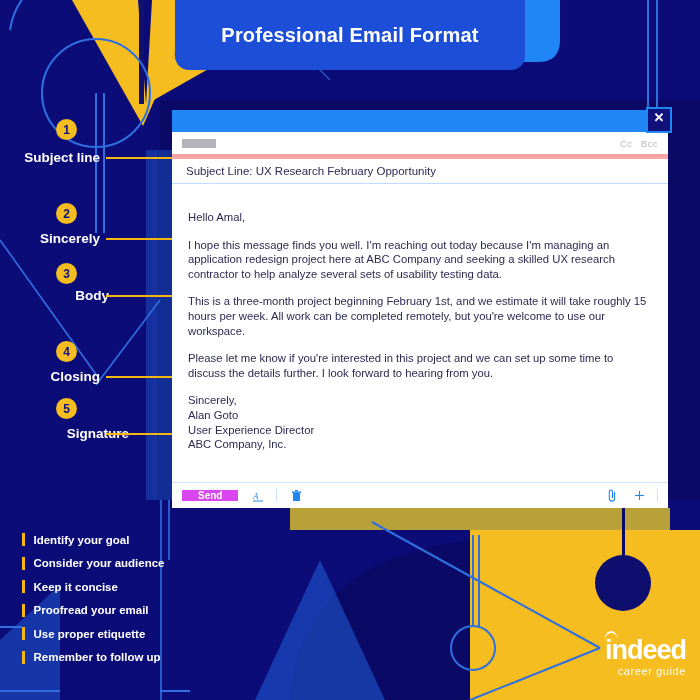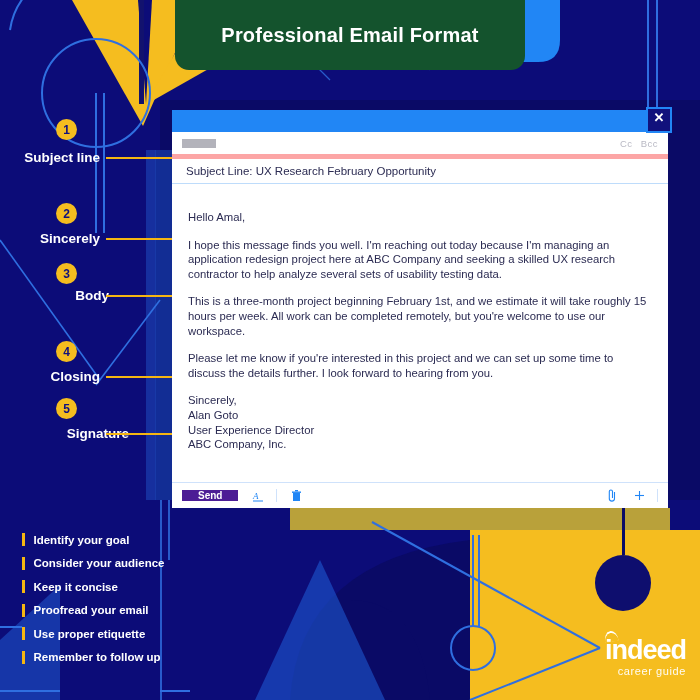--- a/index.html
+++ b/index.html
@@ -10,21 +10,21 @@
     position:relative;
   }
   #stage{position:absolute;inset:0;width:700px;height:700px;overflow:hidden;}
 
   
   .bg{position:absolute;inset:0;width:700px;height:700px;}
 
   
   .title-banner{
     position:absolute;left:175px;top:0;width:350px;height:70px;
-    background:#14532d;border-radius:0 0 14px 14px;
+    background:#1d4ed8;border-radius:0 0 14px 14px;
     display:flex;align-items:center;justify-content:center;
     z-index:6;
   }
   .title-banner .txt{
     color:#ffffff;font-size:20px;font-weight:bold;letter-spacing:.2px;
   }
 
   
   .marker{position:absolute;z-index:7;}
   .badge{
@@ -73,21 +73,21 @@
     color:#2b2b52;font-size:11.3px;line-height:14.6px;
   }
   .body-area p{margin:0 0 13px 0;}
   .sig p{margin:0;line-height:14.6px;}
   .toolbar{
     position:absolute;left:0;bottom:0;width:100%;height:26px;
     border-top:1px solid #cfe2fb;background:#ffffff;
     display:flex;align-items:center;padding:0 10px;box-sizing:border-box;
   }
   .send-btn{
-    background:#4c1d95;color:#fff;font-size:10px;font-weight:bold;
+    background:#d946ef;color:#fff;font-size:10px;font-weight:bold;
     padding:0 16px;cursor:pointer;
   }
   .tool-icon{margin-left:14px;color:#2186f5;font-size:12px;cursor:pointer;display:flex;align-items:center;}
   .tb-sep{width:1px;height:13px;background:#cfe2fb;margin-left:12px;}
   .tb-right{margin-left:auto;display:flex;align-items:center;}
   .tb-right .tool-icon{margin-left:16px;}
 
   
   .tips{position:absolute;left:22px;top:528px;z-index:7;}
   .tip{display:flex;align-items:center;height:23.5px;}

